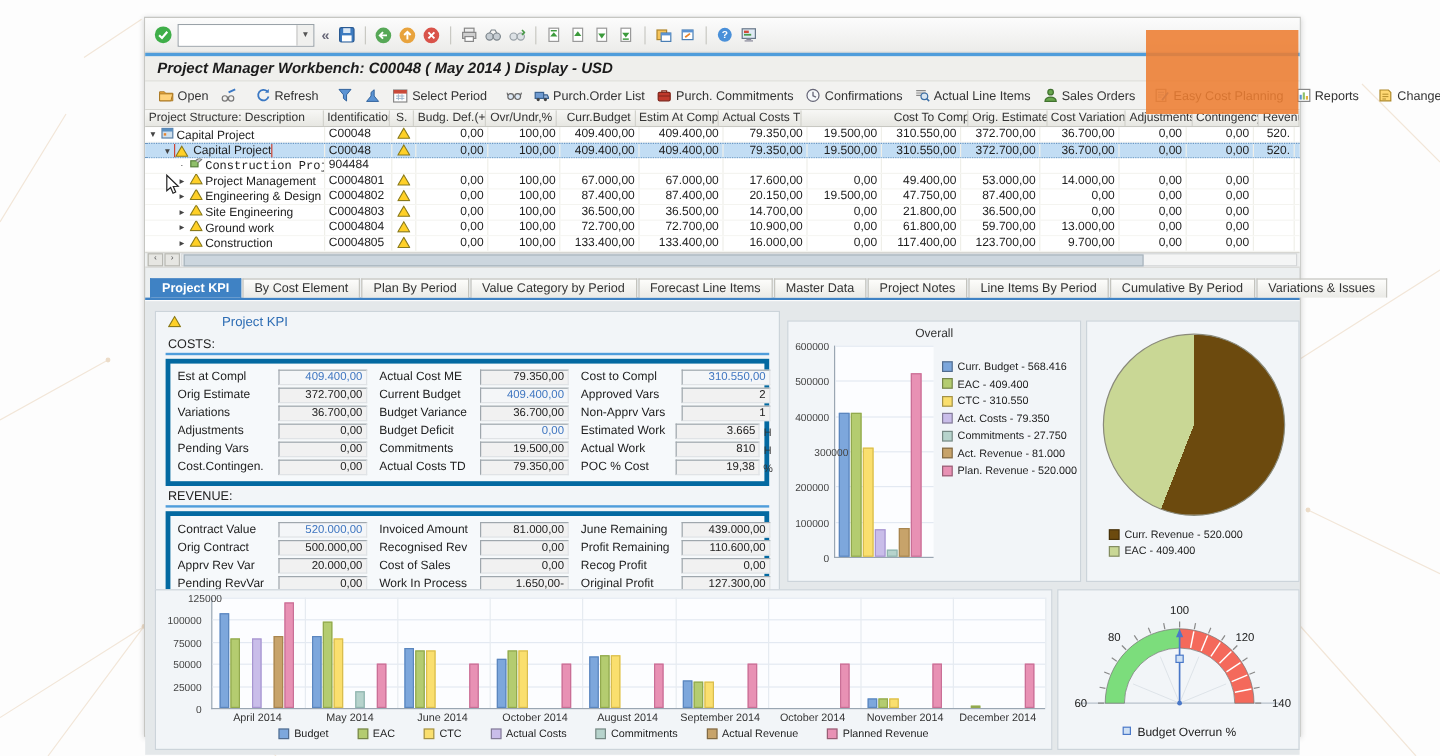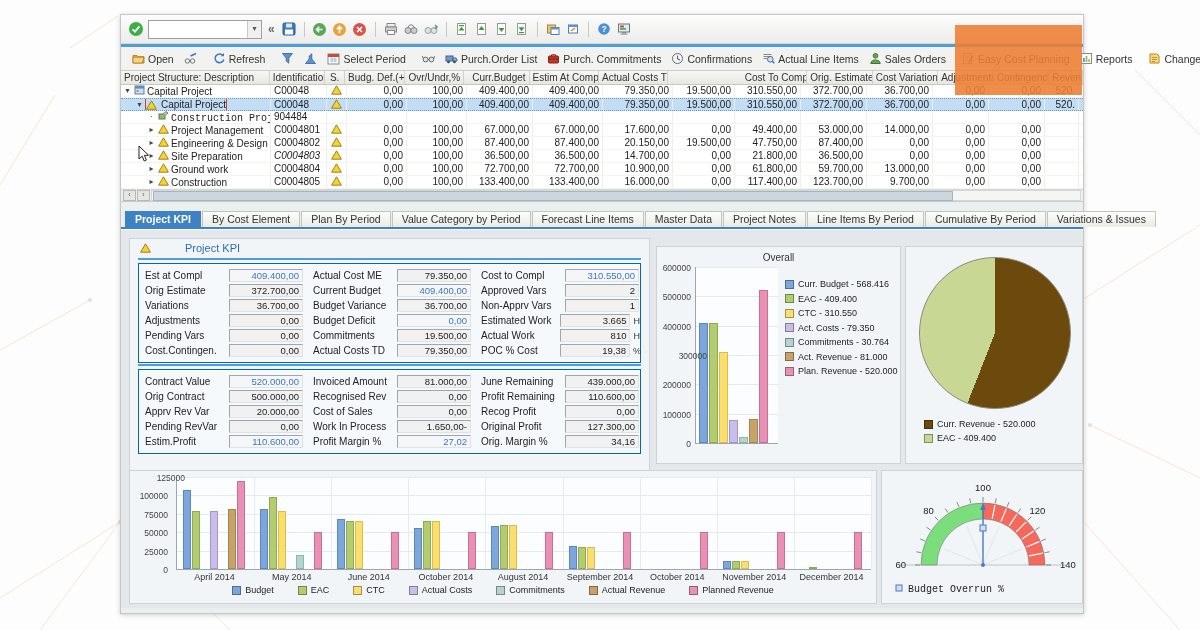--- a/index.html
+++ b/index.html
@@ -49,21 +49,21 @@
   .tab.active{background:#3f82c4;color:#fff;font-weight:bold;border-color:#3f82c4;}
   
   .content{position:relative;height:378px;background:#e4e8ea;border-top:1px solid #fbfbfb;}
   .panel{position:absolute;background:#f2f5f8;border:1px solid #ccd4da;box-sizing:border-box;}
   
   .kpihead{display:flex;align-items:center;height:18px;padding-left:10px;gap:34px;}
   .kpihead .t{color:#2e6db4;font-size:11px;}
   .ksec{margin:1px 8px 0 8px;}
   .kstitle{font-size:10.5px;color:#222;padding:2px 0 1px 2px;}
   .ksline{height:2px;background:#4f9ddb;margin-bottom:3px;}
-  .kfields{display:flex;gap:10px;background:#f6f9fb;border:1px solid #0369a1;padding:4px 6px;}
+  .kfields{display:flex;gap:10px;background:#f6f9fb;border:4px solid #0369a1;padding:4px 6px;}
   .kcol{width:160px;}
   .krow{display:flex;align-items:center;height:15px;}
   .klabel{width:84px;font-size:10px;color:#222;overflow:hidden;white-space:nowrap;}
   .vbox{width:66px;height:11px;background:#f1f1f1;border:1px solid;border-color:#9fa7ad #e0e3e6 #e0e3e6 #9fa7ad;
         font-size:9.5px;line-height:11px;text-align:right;padding:0 3px;color:#222;overflow:hidden;white-space:nowrap;}
   .vbox.blue{color:#3f76c0;background:#f4f6f8;}
   .kunit{font-size:9px;color:#333;margin-left:3px;width:8px;}
   
   .ctitle{position:absolute;width:100%;text-align:center;font-size:10px;color:#333;top:5px;}
   .plot{position:absolute;background:#fcfdff;border-left:1px solid #9aa6b2;border-bottom:1px solid #9aa6b2;}
@@ -214,20 +214,23 @@
           <rect x="1.5" y="2" width="11" height="8" fill="#dfeaf4" stroke="#667788"></rect>
           <rect x="3" y="3.5" width="4" height="2" fill="#d24a3a"></rect>
           <rect x="3" y="6.2" width="6" height="1.5" fill="#4a9a4a"></rect>
           <rect x="5" y="10" width="4" height="1.4" fill="#889"></rect>
           <rect x="3.5" y="11.6" width="7" height="1" fill="#889"></rect>
         </svg>
       </span>
   </div>
   <div class="blueline"></div>
 
+  <div class="titlebar">
+    <span>Project Manager Workbench: C00048 ( May 2014 ) Display - USD</span>
+  </div>
 
   <div class="appbar" id="toolbar">
       <div class="tbtn">
         <span class="ticon">
           <svg viewBox="0 0 13 13">
             <path d="M1 3.5h4l1 1.2h6V11H1z" fill="#F2AE43" stroke="#A8761F" stroke-width=".8"></path>
             <path d="M1 5.2h11L10.4 11H1z" fill="#FFD27A" stroke="#A8761F" stroke-width=".8"></path>
           </svg>
         </span>
         <span class="tlabel">Open</span>
@@ -521,23 +524,23 @@
         <div class="tcell num" style="width: 56px;">0,00</div>
         <div class="tcell num" style="width: 34px;"></div>
       </div>
       <div class="trow">
         <div class="tcell desc" style="width: 150px; padding-left: 26px;">
           <span class="exp">▸</span>
           <span><span style="display: inline-flex;">
               <svg class="warnsvg" width="11" height="10" viewBox="0 0 11 10">
                 <path d="M5.5 0.8 L10.4 9.2 L0.6 9.2 Z" fill="#FFD027" stroke="#8a7a1a" stroke-width="0.9"></path>
               </svg>
-            </span><span style="margin-left: 2px;">Site Preparation</span></span>
-        </div>
-        <div class="tcell" style="width: 56px; font-style: italic;">C0004803</div>
+            </span><span style="margin-left: 2px;">Site Engineering</span></span>
+        </div>
+        <div class="tcell" style="width: 56px;">C0004803</div>
         <div class="tcell" style="width: 20px; text-align: center;"><svg class="warnsvg" width="11" height="10" viewBox="0 0 11 10">
             <path d="M5.5 0.8 L10.4 9.2 L0.6 9.2 Z" fill="#FFD027" stroke="#8a7a1a" stroke-width="0.9"></path>
           </svg></div>
         <div class="tcell num" style="width: 60px;">0,00</div>
         <div class="tcell num" style="width: 60px;">100,00</div>
         <div class="tcell num" style="width: 66px;">36.500,00</div>
         <div class="tcell num" style="width: 70px;">36.500,00</div>
         <div class="tcell num" style="width: 70px;">14.700,00</div>
         <div class="tcell num" style="width: 62px;">0,00</div>
         <div class="tcell num" style="width: 66px;">21.800,00</div>
@@ -623,20 +626,21 @@
 
   <div class="content">
     <div class="panel" id="kpiPanel" style="left:8px;top:8px;width:521px;height:234px;">
         <div class="kpihead">
           <span><svg class="warnsvg" width="11" height="10" viewBox="0 0 11 10">
               <path d="M5.5 0.8 L10.4 9.2 L0.6 9.2 Z" fill="#FFD027" stroke="#8a7a1a" stroke-width="0.9"></path>
             </svg></span>
           <span class="t">Project KPI</span>
         </div>
         <div class="ksec">
+          <div class="kstitle">COSTS:</div>
           <div class="ksline"></div>
           <div class="kfields">
             <div class="kcol">
               <div class="krow">
                 <span class="klabel">Est at Compl</span>
                 <div class="vbox blue">409.400,00</div>
               </div>
               <div class="krow">
                 <span class="klabel">Orig Estimate</span>
                 <div class="vbox">372.700,00</div>
@@ -709,20 +713,21 @@
               </div>
               <div class="krow">
                 <span class="klabel">POC % Cost</span>
                 <div class="vbox">19,38</div>
                 <span class="kunit">%</span>
               </div>
             </div>
           </div>
         </div>
         <div class="ksec">
+          <div class="kstitle">REVENUE:</div>
           <div class="ksline"></div>
           <div class="kfields">
             <div class="kcol">
               <div class="krow">
                 <span class="klabel">Contract Value</span>
                 <div class="vbox blue">520.000,00</div>
               </div>
               <div class="krow">
                 <span class="klabel">Orig Contract</span>
                 <div class="vbox">500.000,00</div>
@@ -822,21 +827,21 @@
         <div class="legrow" style="left: 128px; top: 61px;">
           <span class="lsq" style="background: rgb(250, 223, 110);"></span>
           <span>CTC - 310.550</span>
         </div>
         <div class="legrow" style="left: 128px; top: 75.5px;">
           <span class="lsq" style="background: rgb(201, 189, 233);"></span>
           <span>Act. Costs - 79.350</span>
         </div>
         <div class="legrow" style="left: 128px; top: 90px;">
           <span class="lsq" style="background: rgb(182, 211, 204);"></span>
-          <span>Commitments - 30.764</span>
+          <span>Commitments - 27.750</span>
         </div>
         <div class="legrow" style="left: 128px; top: 104.5px;">
           <span class="lsq" style="background: rgb(199, 163, 106);"></span>
           <span>Act. Revenue - 81.000</span>
         </div>
         <div class="legrow" style="left: 128px; top: 119px;">
           <span class="lsq" style="background: rgb(232, 145, 180);"></span>
           <span>Plan. Revenue - 520.000</span>
         </div>
       </div>
@@ -992,21 +997,21 @@
             <text x="18" y="92.99999999999999" text-anchor="end" font-size="9.5" fill="#222" font-family="Liberation Sans, sans-serif">60</text>
             <text x="40.55277784863585" y="38.552777848635834" text-anchor="middle" font-size="9.5" fill="#222" font-family="Liberation Sans, sans-serif">80</text>
             <text x="95" y="16" text-anchor="middle" font-size="9.5" fill="#222" font-family="Liberation Sans, sans-serif">100</text>
             <text x="149.44722215136417" y="38.55277784863585" text-anchor="middle" font-size="9.5" fill="#222" font-family="Liberation Sans, sans-serif">120</text>
             <text x="172" y="93" text-anchor="start" font-size="9.5" fill="#222" font-family="Liberation Sans, sans-serif">140</text>
             <line x1="95" y1="90" x2="95" y2="34" stroke="#4a78c8" stroke-width="1.4"></line>
             <path d="M92 35 L98 35 L95 28 Z" fill="#4a78c8"></path>
             <rect x="92" y="50" width="6" height="6" fill="#cfe0f4" stroke="#4a78c8"></rect>
             <circle cx="95" cy="90" r="2" fill="#4a78c8"></circle>
           </svg></div>
-        <div class="legrow" style="left: 12px; top: 112px; width: 100%; font-size: 10px; font-family: Liberation Mono, monospace;">
+        <div class="legrow" style="left: 0px; top: 112px; width: 100%; justify-content: center; font-size: 10px;">
           <span><svg width="10" height="10">
               <rect x="2" y="2" width="6" height="6" fill="#cfe0f4" stroke="#4a78c8"></rect>
             </svg></span>
           <span>Budget Overrun %</span>
         </div>
       </div>
   </div>
 </div>
 
 <div class="orange-ov"></div>

